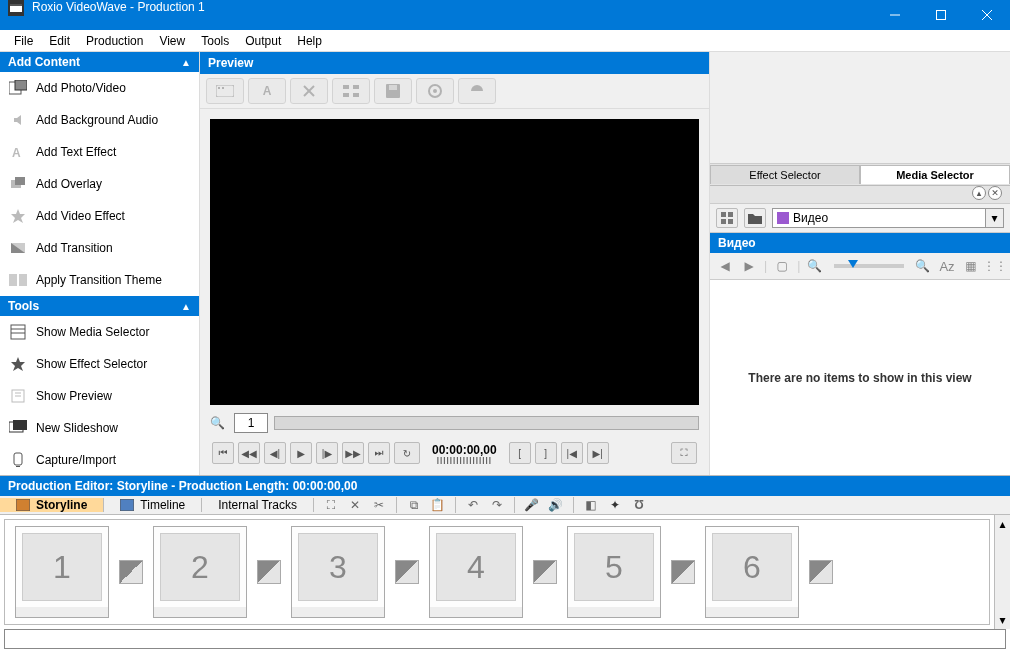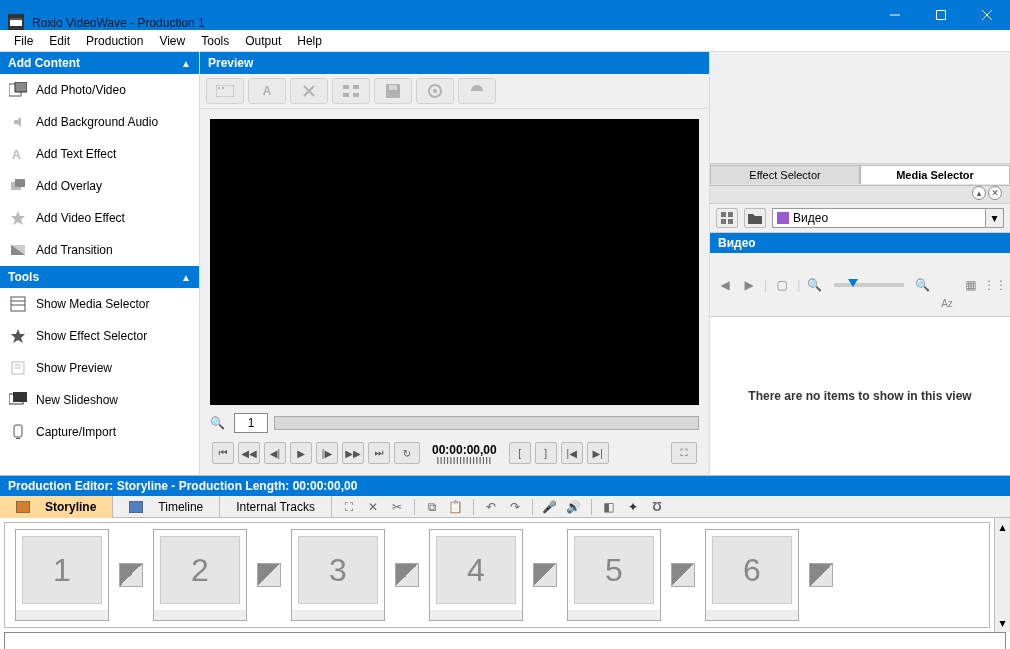--- a/index.html
+++ b/index.html
@@ -1,19 +1,19 @@
 <!DOCTYPE html>
 <html><head>
 <meta charset="utf-8">
 <style>
 * { box-sizing: border-box; margin: 0; padding: 0; font-family: "Segoe UI", Tahoma, sans-serif; font-size: 12px; }
 html, body { width: 1010px; height: 649px; overflow: hidden; background: #fff; }
 
 
-.titlebar { height: 30px; background: #0078d7; color: #0f172a; display: flex; align-items: flex-end; padding-left: 8px; }
+.titlebar { height: 30px; background: #0078d7; color: #ffffff; display: flex; align-items: flex-start; padding-left: 8px; }
 .titlebar .app-icon { width: 16px; height: 16px; margin-right: 8px; }
 .titlebar .title { flex: 1; font-size: 12px; }
 .titlebar .winbtn { width: 46px; height: 30px; display: flex; align-items: center; justify-content: center; color: #fff; }
 
 
 .menubar { height: 22px; background: #fff; border-bottom: 1px solid #dcdcdc; display: flex; align-items: center; padding: 0 6px; }
 .menubar .menu-item { padding: 2px 8px; cursor: default; }
 
 
 .main { display: flex; height: calc(649px - 30px - 22px - 174px); }
@@ -59,21 +59,21 @@
 .rp-slider .thumb{position:absolute;left:14px;top:-4px;width:0;height:0;border-left:5px solid transparent;border-right:5px solid transparent;border-top:8px solid #0078d7;}
 .rp-empty{ flex:1; background:#fff; display:flex; align-items:center; justify-content:center; font-weight:bold; color:#333; padding:35px; text-align:center;}
 .rp-close{ position:absolute; right:8px; display:flex; gap:2px;}
 .rp-closewrap{ position:relative; height:18px; background:#e4e4e4; border-bottom:1px solid #ccc;}
 .circ{width:14px;height:14px;border:1px solid #888;border-radius:50%;display:flex;align-items:center;justify-content:center;font-size:9px;color:#555;background:#fff;}
 
 
 .bottom { height:174px; border-top:1px solid #bbb; display:flex; flex-direction:column;}
 .bottom-hdr{ background:#0078d7; color:#fff; font-weight:bold; padding:3px 8px; height:20px; display:flex; align-items:center;}
 .bottom-tabs{ height:22px; display:flex; align-items:center; border-bottom:1px solid #bbb; background:#f0f0f0;}
-.bt-tab{ display:flex; align-items:center; gap:15px; padding:0 16px; height:22px; border-right:1px solid #bbb;}
+.bt-tab{ display:flex; align-items:center; gap:6px; padding:0 16px; height:14px; border-right:1px solid #bbb;}
 .bt-tab.active{ background:#ffd99a; font-weight:bold;}
 .bt-toolbar{ display:flex; align-items:center; gap:6px; padding:0 8px; flex:1;}
 .bt-ico{ width:18px;height:18px; display:flex;align-items:center;justify-content:center;color:#666;}
 .vsep{width:1px;height:16px;background:#bbb;margin:0 2px;}
 .storyline{ flex:1; background:#fff; border:1px solid #bbb; margin:4px; display:flex; align-items:center; gap:10px; padding:6px 10px; overflow:hidden; position:relative;}
 .slot{ display:flex; align-items:center; gap:10px;}
 .frame{ width:94px; height:92px; border:1px solid #aaa; background:#fdfdfd; display:flex; flex-direction:column;}
 .frame .thumb{ flex:1; margin:6px; background:#e5e5e5; border:1px solid #ccc; display:flex; align-items:center; justify-content:center; font-size:32px; color:#888;}
 .frame .strip{ height:10px; background:#eee;}
 .trans{ width:24px;height:24px; border:1px solid #aaa; background:linear-gradient(135deg,#888 0 50%,#e5e5e5 50% 100%);}
@@ -175,20 +175,29 @@
     </div>
     <div class="side-item">
       <span class="side-icon">
           <svg width="16" height="16">
             <rect x="1" y="3" width="14" height="10" fill="#ccc"></rect>
             <polygon points="1,3 15,13 1,13" fill="#888"></polygon>
           </svg>
         </span>
       <span>Add Transition</span>
     </div>
+    <div class="side-item">
+      <span class="side-icon">
+          <svg width="18" height="16">
+            <rect x="0" y="2" width="8" height="12" fill="#ccc"></rect>
+            <rect x="10" y="2" width="8" height="12" fill="#ccc"></rect>
+          </svg>
+        </span>
+      <span>Apply Transition Theme</span>
+    </div>
 
     <div class="panel-header">
       <span>Tools</span>
       <span class="chev">▲</span>
     </div>
     <div class="side-item">
       <span class="side-icon">
           <svg width="16" height="16">
             <rect x="1" y="1" width="14" height="14" fill="none" stroke="#555"></rect>
             <line x1="1" y1="5" x2="15" y2="5" stroke="#555"></line>
@@ -363,21 +372,21 @@
       <div class="nbtn">◀</div>
       <div class="nbtn">▶</div>
       <span style="color:#ccc;">|</span>
       <div class="nbtn">▢</div>
       <span style="color:#ccc;">|</span>
       <div class="nbtn">🔍</div>
       <div class="rp-slider">
           <div class="thumb"></div>
         </div>
       <div class="nbtn">🔍</div>
-      <div class="nbtn" style="font-size:10px;margin-top:37px;">Aᴢ</div>
+      <div class="nbtn" style="font-size:13px;">Aᴢ</div>
       <div class="nbtn">▦</div>
       <div class="nbtn">⋮⋮</div>
     </div>
     <div class="rp-empty">
       <span>There are no items to show in this view</span>
     </div>
   </div>
 </div>
 
 <div class="bottom">

